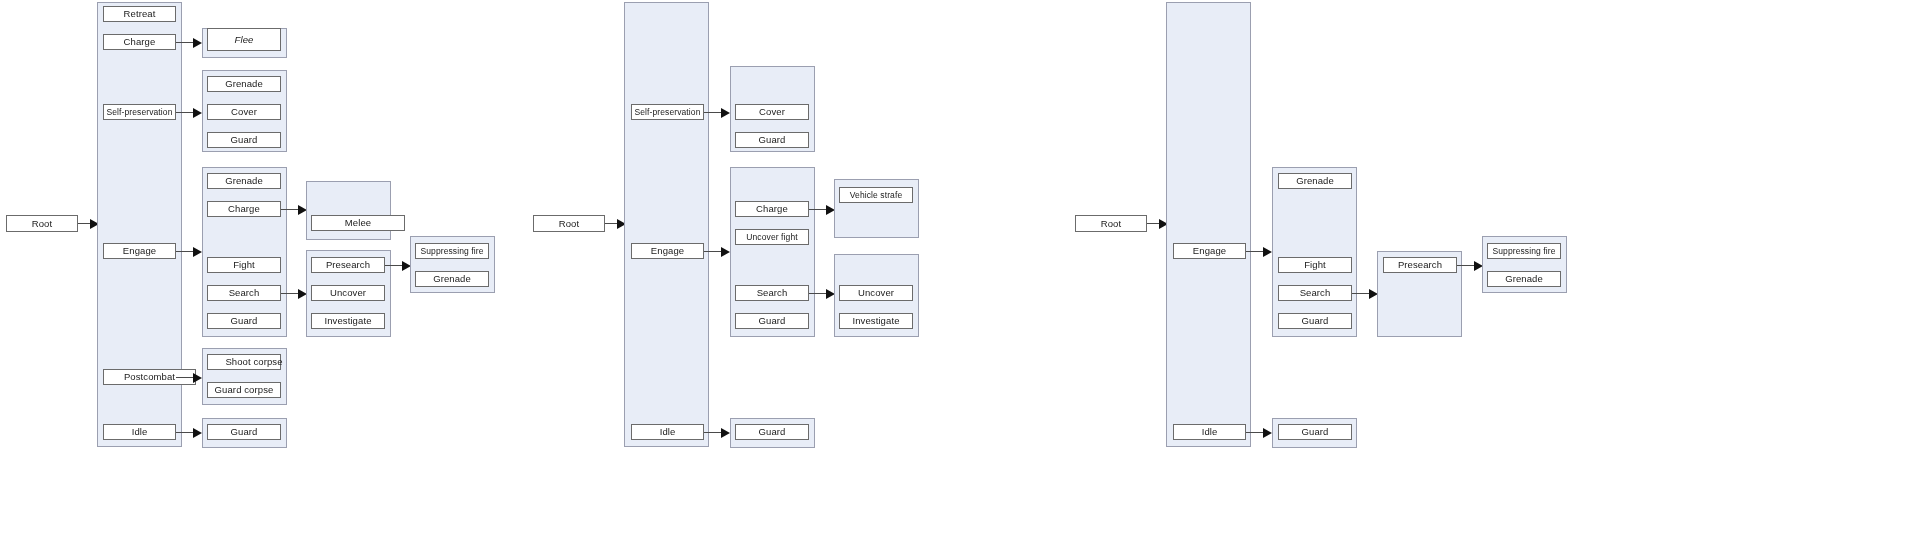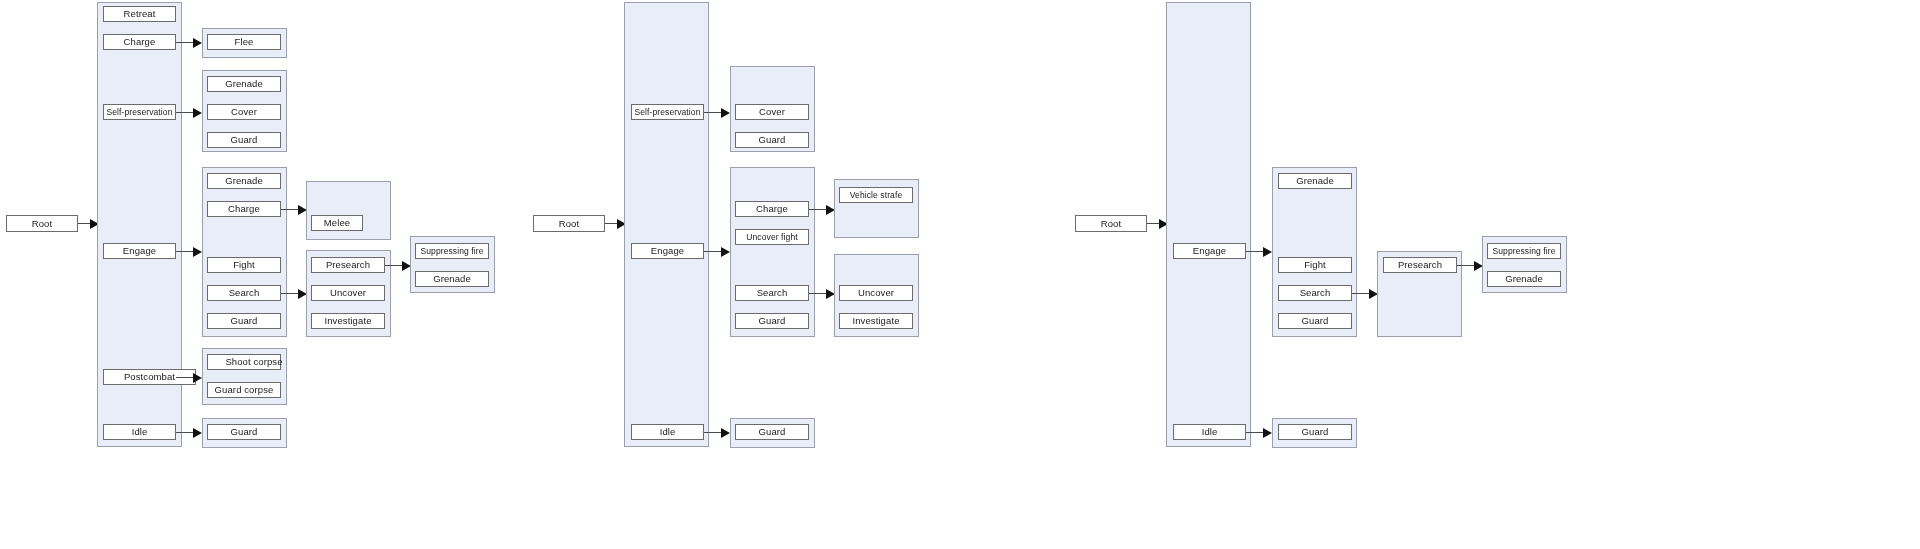--- a/index.html
+++ b/index.html
@@ -75,42 +75,42 @@
 
   <div class="node" style="left:103px; top:243px; width:73px; height:16px;">Engage</div>
 
   <div class="node" style="left:103px; top:369px; width:93px; height:16px;">Postcombat</div>
 
   <div class="node" style="left:103px; top:424px; width:73px; height:16px;">Idle</div>
 
   <div class="edge-line" style="left:176px; top:42px; width:18px;"></div>
   <div class="edge-head" style="left:193px; top:38px;"></div>
   <div class="group" style="left:202px; top:28px; width:85px; height:30px;"></div>
-  <div class="node" style="left:207px; top:34px; width:74px; height:16px;">Flee</div>
+  <div class="node" style="left:207px; top:28px; width:74px; height:23px;font-style:italic;">Flee</div>
 
   <div class="edge-line" style="left:176px; top:112px; width:18px;"></div>
   <div class="edge-head" style="left:193px; top:108px;"></div>
   <div class="group" style="left:202px; top:70px; width:85px; height:82px;"></div>
   <div class="node" style="left:207px; top:76px; width:74px; height:16px;">Grenade</div>
   <div class="node" style="left:207px; top:104px; width:74px; height:16px;">Cover</div>
   <div class="node" style="left:207px; top:132px; width:74px; height:16px;">Guard</div>
 
   <div class="edge-line" style="left:176px; top:251px; width:18px;"></div>
   <div class="edge-head" style="left:193px; top:247px;"></div>
   <div class="group" style="left:202px; top:167px; width:85px; height:170px;"></div>
   <div class="node" style="left:207px; top:173px; width:74px; height:16px;">Grenade</div>
   <div class="node" style="left:207px; top:201px; width:74px; height:16px;">Charge</div>
   <div class="node" style="left:207px; top:257px; width:74px; height:16px;">Fight</div>
   <div class="node" style="left:207px; top:285px; width:74px; height:16px;">Search</div>
   <div class="node" style="left:207px; top:313px; width:74px; height:16px;">Guard</div>
 
   <div class="edge-line" style="left:281px; top:209px; width:18px;"></div>
   <div class="edge-head" style="left:298px; top:205px;"></div>
   <div class="group" style="left:306px; top:181px; width:85px; height:59px;"></div>
-  <div class="node" style="left:311px; top:215px; width:52px; height:16px;">Melee</div>
+  <div class="node" style="left:311px; top:215px; width:94px; height:16px;">Melee</div>
 
   <div class="edge-line" style="left:281px; top:293px; width:18px;"></div>
   <div class="edge-head" style="left:298px; top:289px;"></div>
   <div class="group" style="left:306px; top:250px; width:85px; height:87px;"></div>
   <div class="node" style="left:311px; top:257px; width:74px; height:16px;">Presearch</div>
   <div class="node" style="left:311px; top:285px; width:74px; height:16px;">Uncover</div>
   <div class="node" style="left:311px; top:313px; width:74px; height:16px;">Investigate</div>
 
   <div class="edge-line" style="left:385px; top:265px; width:18px;"></div>
   <div class="edge-head" style="left:402px; top:261px;"></div>

